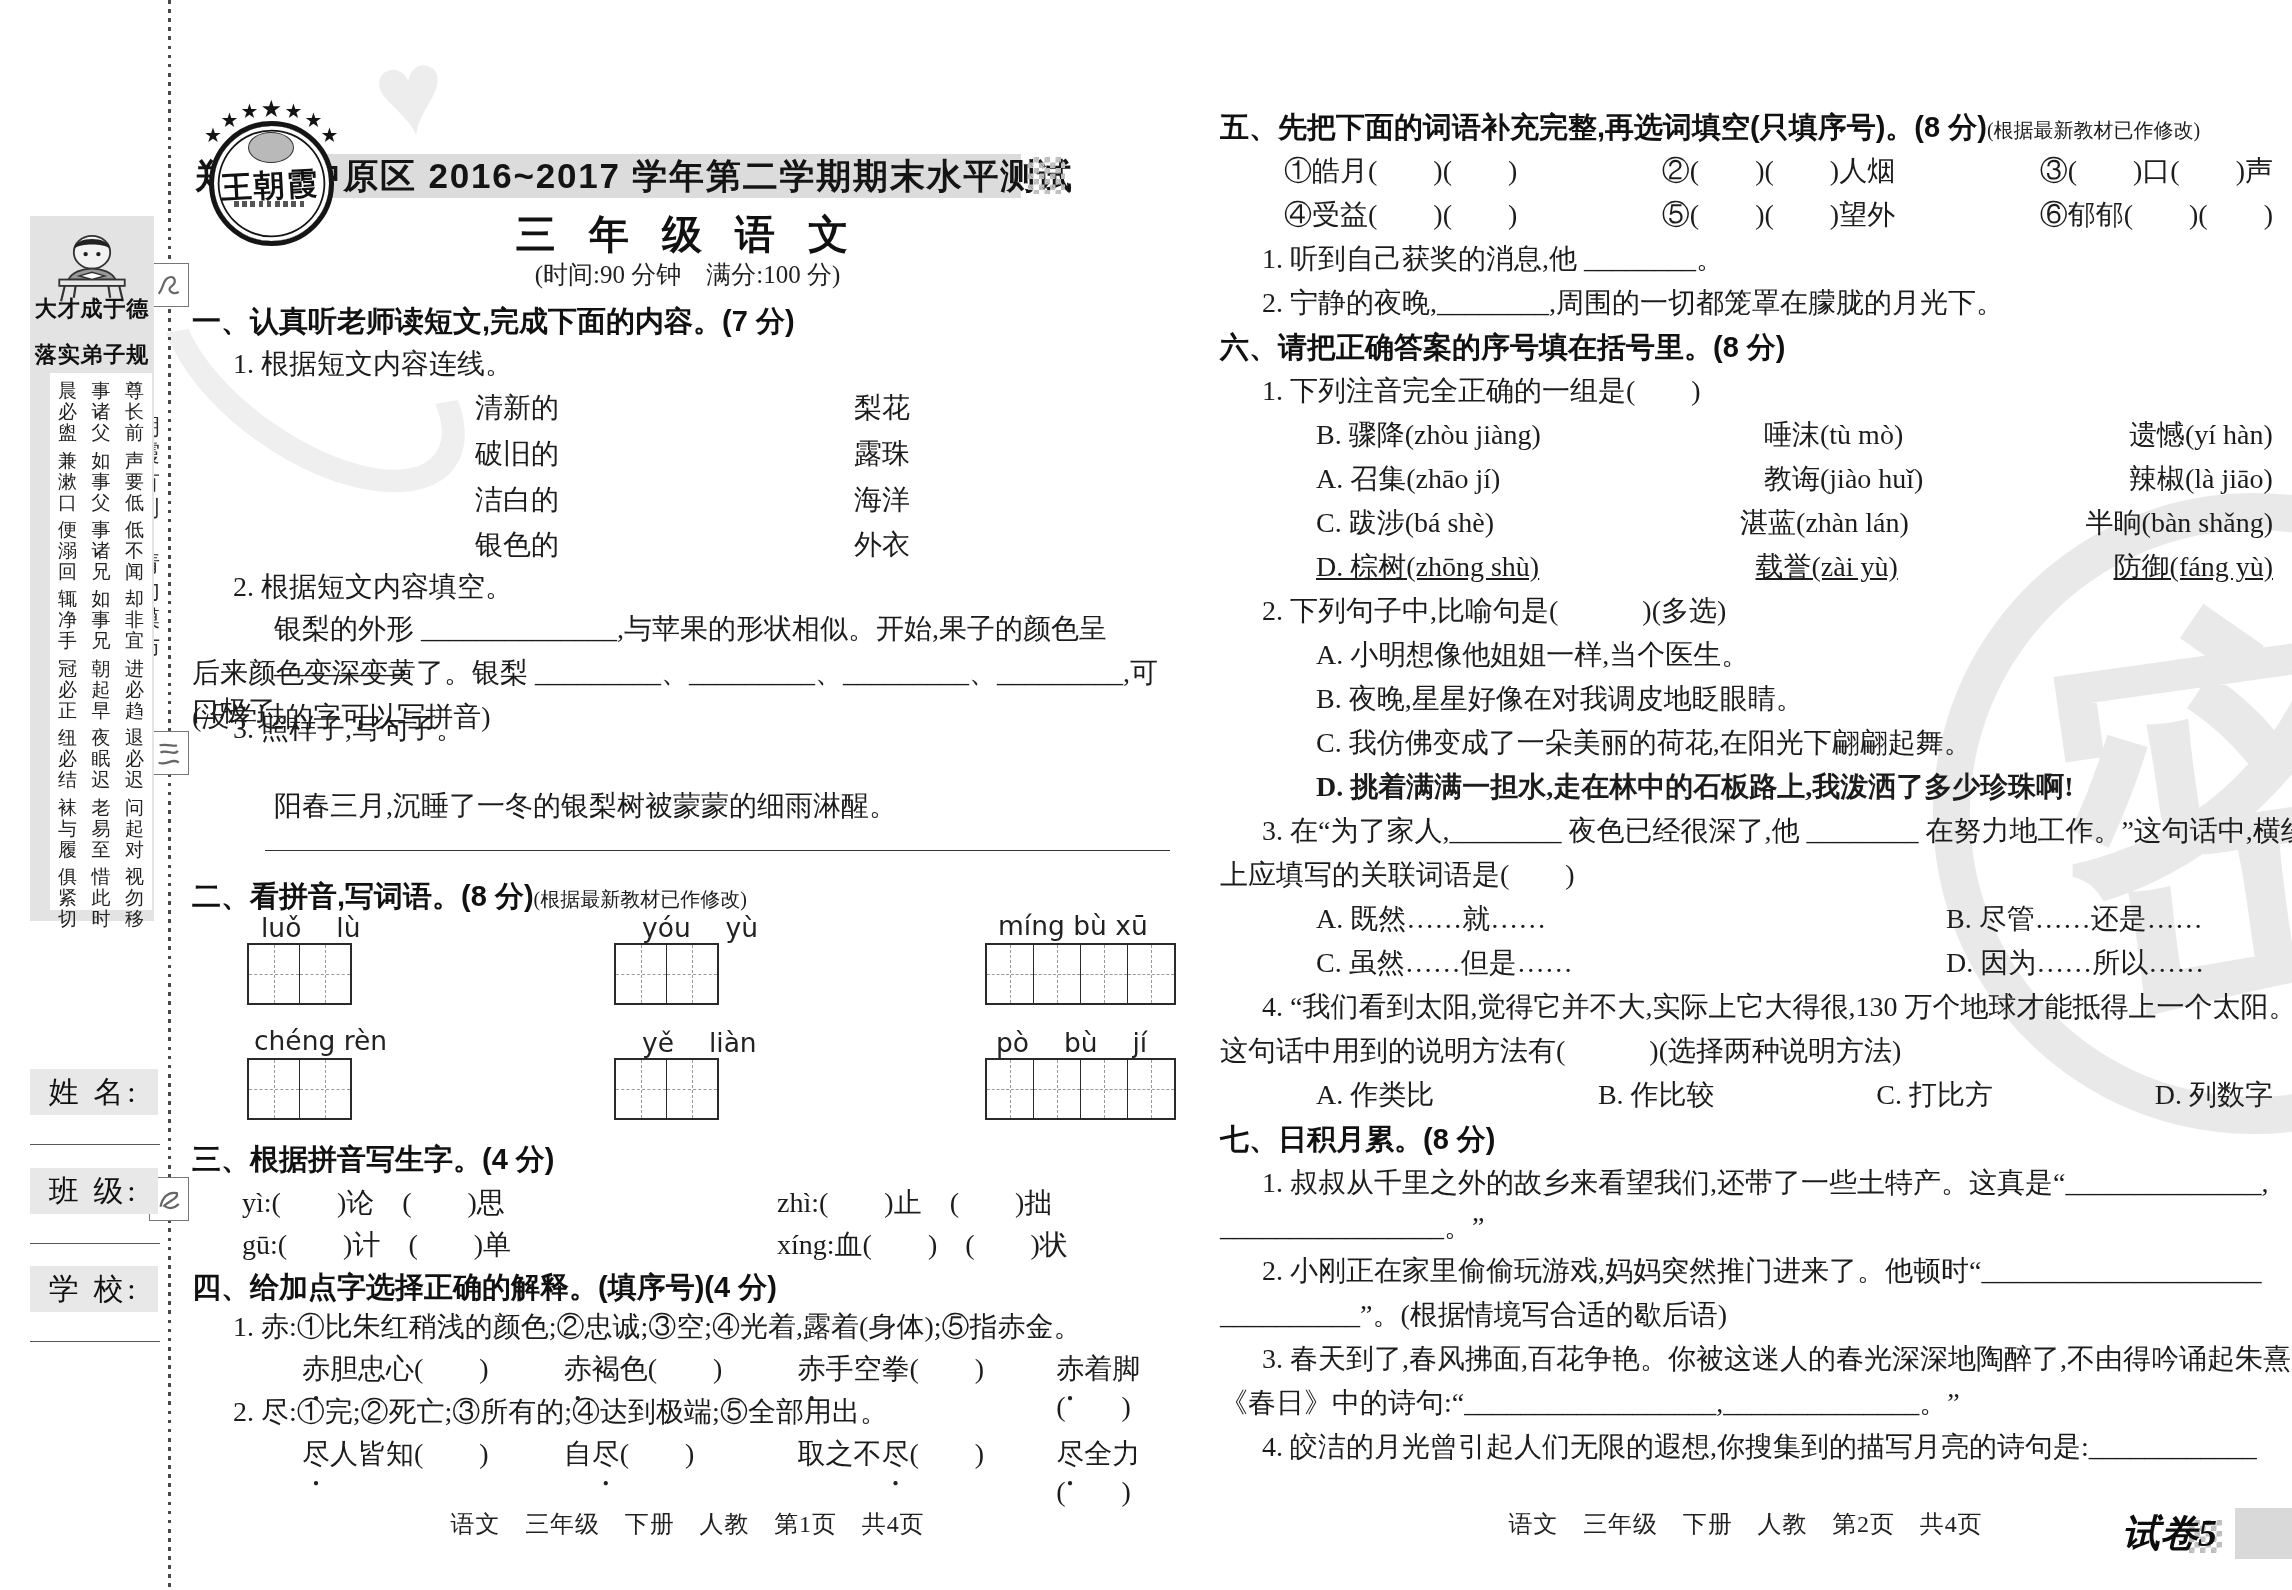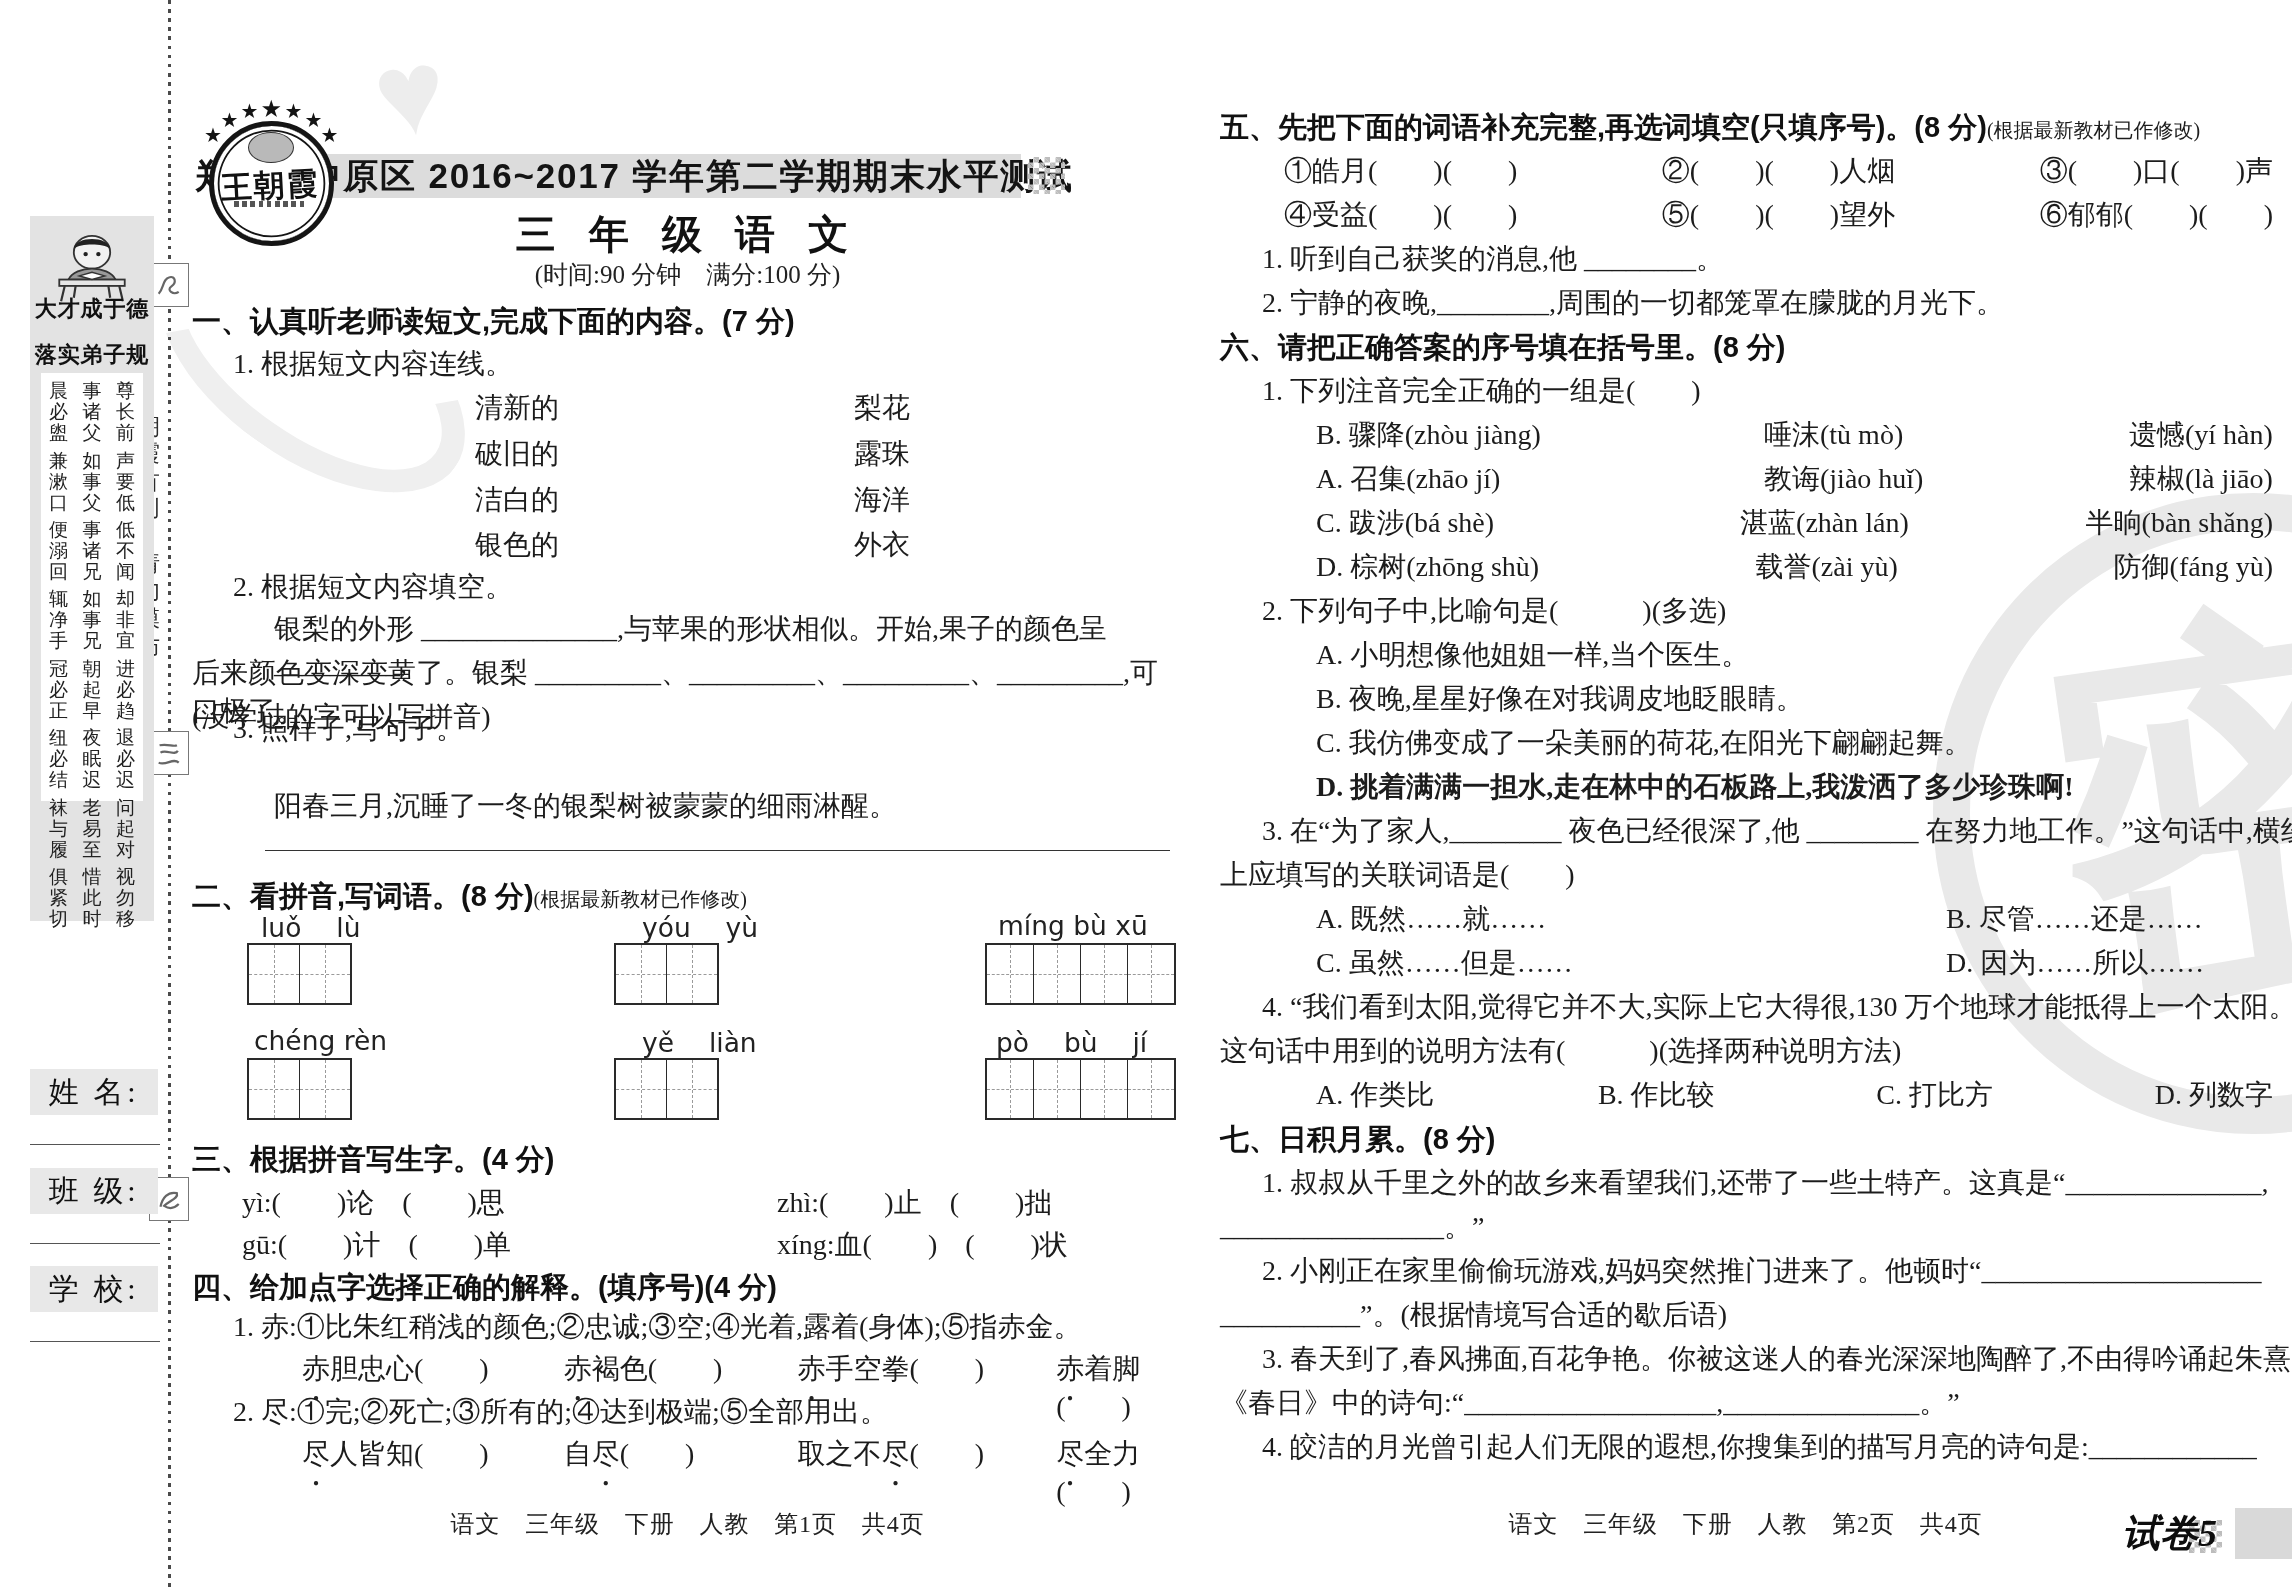--- a/index.html
+++ b/index.html
@@ -12,21 +12,21 @@
   .stamp{width:38px;height:42px;background:#fff;border:1.8px solid #777;left:149px;display:flex;
          align-items:center;justify-content:center;}
   .stamp svg{width:27.4px;height:31px;}
   #fold-note{left:133px;top:413px;width:31px;font-size:23px;line-height:27.4px;color:#2b2b2b;
     white-space:pre-line;word-break:break-all;text-align:center;}
   #sidebar-panel{left:30px;top:216px;width:124px;height:705px;background:#e3e3e3;}
   #kid-art{left:18.3px;top:9.1px;width:88px;height:80px;}
   .motto{width:100%;text-align:center;font-weight:700;font-size:22px;
          font-family:"Liberation Serif",serif;letter-spacing:0.9px;color:#111;}
   #motto1{top:78px;} #motto2{top:124px;}
-  #dz-box{left:11px;top:157px;width:102px;height:428px;background:#fff;display:flex;
+  #dz-box{left:20px;top:157px;width:102px;height:537px;background:#fff;display:flex;
           flex-direction:row;justify-content:space-between;padding:7.3px 5.5px;box-sizing:border-box;}
   .dz-col{display:flex;flex-direction:column;}
   .dz-group{width:24px;font-size:19px;line-height:21px;word-break:break-all;text-align:center;
             margin-bottom:6.4px;color:#222;}
   .field{left:30px;width:128px;height:46px;background:#e8e8e8;display:flex;align-items:center;
          justify-content:center;font-size:30px;letter-spacing:3.7px;color:#111;}
   .field-line{left:30px;width:130px;height:0;border-top:1.8px solid #555;}
   
   #heart-decor::before{content:"♥";}
   #heart-decor{left:375px;top:25.6px;font-size:119px;color:#ededed;transform:rotate(-8deg);}
@@ -333,21 +333,21 @@
     <div class="line txt rflex" style="padding-left:96px;">
       <span style="width:448px;">A. 召集(zhāo jí)</span>
       <span style="width:365px;">教诲(jiào huǐ)</span>
       <span>辣椒(là jiāo)</span>
     </div>
     <div class="line txt rflex" style="padding-left:96px;">
       <span style="width:448px;">C. 跋涉(bá shè)</span>
       <span style="width:365px;">湛蓝(zhàn lán)</span>
       <span>半晌(bàn shǎng)</span>
     </div>
-    <div class="line txt rflex" style="padding-left:96px;">
+    <div class="line txt rflex" style="padding-left:96px;text-decoration:underline;">
       <span style="width:448px;">D. 棕树(zhōng shù)</span>
       <span style="width:365px;">载誉(zài yù)</span>
       <span>防御(fáng yù)</span>
     </div>
     <div class="line txt"><span class="num">2. 下列句子中,比喻句是(　　　)(多选)</span></div>
     <div class="line txt" style="padding-left:96px;">A. 小明想像他姐姐一样,当个医生。</div>
     <div class="line txt" style="padding-left:96px;">B. 夜晚,星星好像在对我调皮地眨眼睛。</div>
     <div class="line txt" style="padding-left:96px;">C. 我仿佛变成了一朵美丽的荷花,在阳光下翩翩起舞。</div>
     <div class="line txt" style="padding-left:96px;font-weight:bold;">D. 挑着满满一担水,走在林中的石板路上,我泼洒了多少珍珠啊!</div>
     <div class="line txt"><span class="num">3. 在“为了家人,________ 夜色已经很深了,他 ________ 在努力地工作。”这句话中,横线</span></div>

